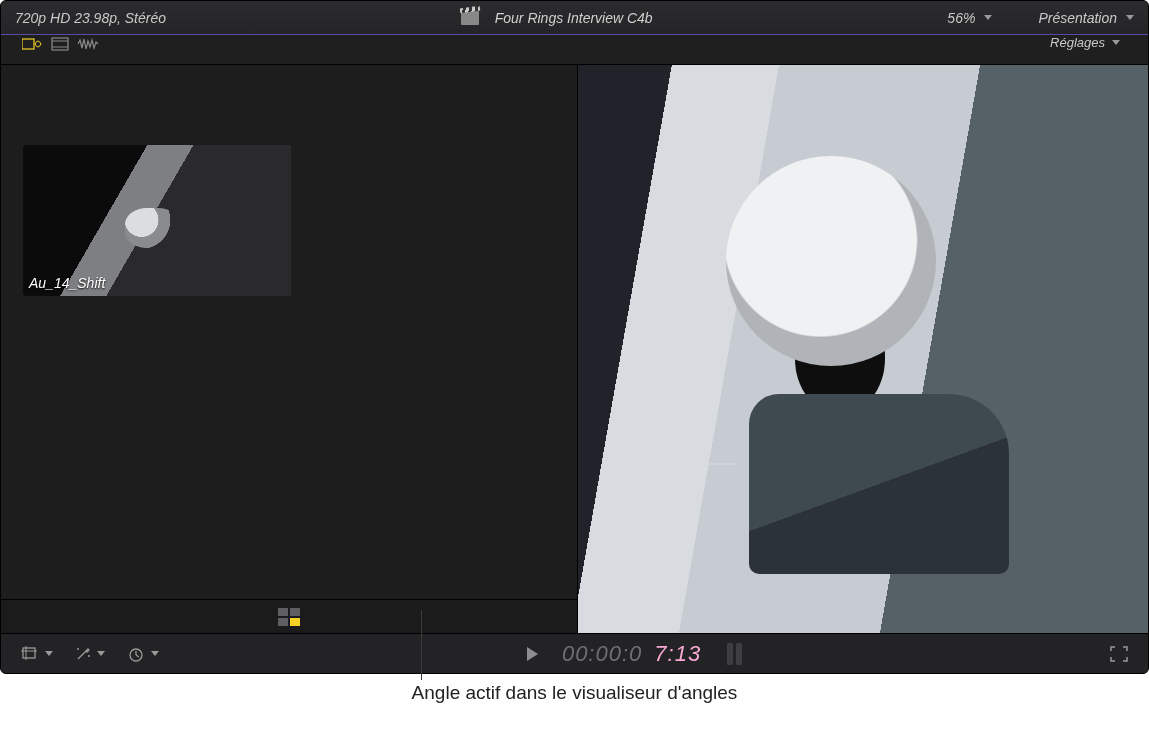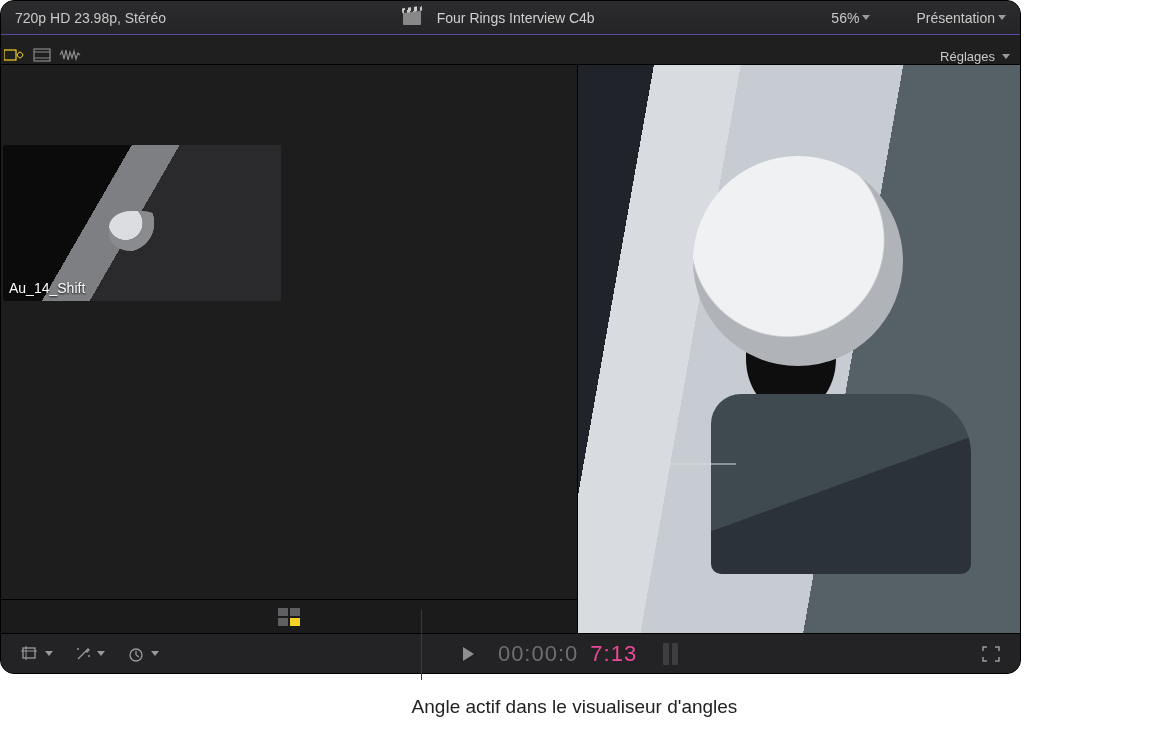--- a/index.html
+++ b/index.html
@@ -8,51 +8,51 @@
     --panel:#212122;
     --text:#c9c9c9;
     --text-dim:#8a8a8a;
     --accent:#f5d326;
     --divider:#3a3a3c;
     --purple:#5a4aa8;
   }
   *{box-sizing:border-box;margin:0;padding:0;font-family:-apple-system,Helvetica,Arial,sans-serif;}
   body{background:#fff;}
   .window{
-    width:1021px;height:734px;position:relative;background:var(--bg);
+    width:1149px;height:734px;position:relative;background:var(--bg);
     display:flex;flex-direction:column;overflow:hidden;
-    border:1px solid #000;border-radius:14px;
+    border:1px solid #000;border-radius:6px;font-style:italic;
   }
   
   .topbar{
     height:34px;display:flex;align-items:center;padding:0 14px;
     background:linear-gradient(#2c2c2e,#242426);
     border-bottom:1px solid var(--purple);gap:10px;font-size:14px;color:var(--text);
   }
   .topbar .spacer{flex:1;}
   .topbar .clip-title{color:#d0d0d0;}
-  .topbar .zoom, .topbar .pres{color:var(--text);display:flex;align-items:center;cursor:pointer;}
+  .topbar .zoom, .topbar .pres{color:var(--text);display:flex;align-items:center;gap:6px;cursor:pointer;}
   .chev{display:inline-block;width:0;height:0;border-left:4px solid transparent;border-right:4px solid transparent;border-top:5px solid #9a9a9a;margin-left:3px;}
   .clapper{display:inline-flex;width:18px;height:14px;background:#888;position:relative;margin-right:6px;border-radius:1px;}
   .clapper::before{content:"";position:absolute;top:-4px;left:-1px;width:20px;height:5px;
     background:repeating-linear-gradient(110deg,#ccc 0 3px,#333 3px 6px);transform:rotate(-8deg);}
   
   .secondbar{
-    height:30px;display:flex;align-items:flex-end;padding:0 2px;
+    height:30px;display:flex;align-items:flex-start;padding:0 20px;
     background:#1f1f20;border-bottom:1px solid #000;font-size:13px;color:var(--text);
   }
   .mode-icons{display:flex;gap:6px;align-items:center;}
   .ico{width:22px;height:18px;display:flex;align-items:center;justify-content:center;}
   .ico svg{display:block;}
   .secondbar .spacer{flex:1;}
   .reglages{display:flex;align-items:center;gap:4px;cursor:pointer;margin-right:8px;}
   
   .main{flex:1;display:flex;min-height:0;}
   .left-pane{width:577px;display:flex;flex-direction:column;background:var(--bg);border-right:1px solid #000;}
-  .angle-grid{flex:1;padding:80px 10px 10px 2px;display:grid;grid-template-columns:1fr 1fr;gap:8px;align-content:start;}
+  .angle-grid{flex:1;padding:80px 10px 10px 22px;display:grid;grid-template-columns:1fr 1fr;gap:8px;align-content:start;}
   .thumb{position:relative;aspect-ratio:16/9;background:#3a3a3a;border-radius:2px;overflow:hidden;cursor:pointer;}
   .thumb .img{position:absolute;inset:0;}
   .thumb .lbl{position:absolute;left:6px;bottom:5px;color:#fff;font-size:14px;font-weight:500;text-shadow:0 1px 2px #000;}
   .thumb.active{outline:3px solid var(--accent);outline-offset:-2px;}
   .thumb .badge{position:absolute;top:4px;right:4px;width:24px;height:20px;background:var(--accent);border-radius:2px;display:flex;align-items:center;justify-content:center;}
   .thumb .badge svg{display:block;}
   
   .t0 .img{background:linear-gradient(120deg,#0b0b0c 0 35%,#7d7f82 35% 48%,#2a2a2c 48% 100%);}
   .t0 .img::after{content:"";position:absolute;left:38%;top:42%;width:55px;height:40px;background:radial-gradient(circle at 30% 30%,#dcdde0 35%,#8a8b8e 36% 60%,transparent 61%);border-radius:40%;}
   .t1 .img{background:linear-gradient(#a6c6ee 0 38%,#6a914c 38% 62%,#414345 62% 100%);}
@@ -75,31 +75,31 @@
   .viewer-body{position:absolute;left:30%;top:58%;width:260px;height:180px;background:linear-gradient(160deg,#3f4a50 0 50%,#2b3338 50% 100%);border-radius:30px 60px 10px 10px;}
   .safe-L{position:absolute;left:90px;top:280px;width:68px;height:120px;border-left:2px solid rgba(220,220,220,.5);border-bottom:2px solid rgba(220,220,220,.5);}
   
   .bottombar{
     height:40px;display:flex;align-items:center;padding:0 20px;background:#232325;
     border-top:1px solid #000;gap:22px;color:#8e8e90;font-size:15px;
   }
   .bottombar .tool{display:flex;align-items:center;gap:3px;cursor:pointer;}
   .bottombar .spacer{flex:1;}
   .timecode{font-family:ui-monospace,Menlo,monospace;font-size:22px;letter-spacing:1px;color:#6f6f72;display:flex;align-items:center;gap:12px;}
-  .timecode .cur{color:#ec4899;}
+  .timecode .cur{color:#f9a8d4;}
   .play-tri{display:inline-block;width:0;height:0;border-top:7px solid transparent;border-bottom:7px solid transparent;border-left:11px solid #8e8e90;margin-right:12px;}
   .audio-meter{display:flex;gap:3px;margin-left:14px;}
   .audio-meter div{width:6px;height:22px;background:#3e3e40;border-radius:1px;}
   .fullscreen-ico{margin-left:auto;}
   
   .stage{position:relative;width:1149px;height:734px;}
   .stage .window{height:674px;}
   .stage .caption-wrap{position:absolute;left:0;right:0;top:672px;height:62px;}
   .stage .caption-wrap .line{position:absolute;left:421px;top:-62px;width:1px;height:70px;background:#3a3a3a;}
-  .stage .caption-wrap .txt{position:absolute;left:0;right:0;top:24px;text-align:center;color:#222;font-size:19px;}
+  .stage .caption-wrap .txt{position:absolute;left:0;right:0;top:10px;text-align:center;color:#222;font-size:19px;}
 </style>
 </head>
 <body>
 
 <div class="stage">
 <div class="window">
 
   <div class="topbar">
     <span>720p HD 23.98p, Stéréo</span>
     <span class="spacer"></span>

